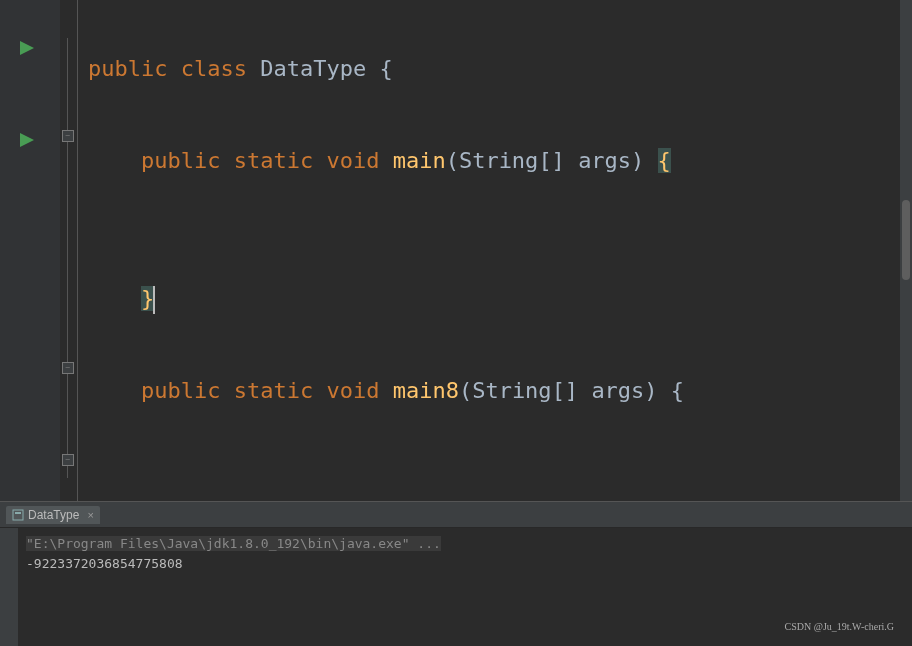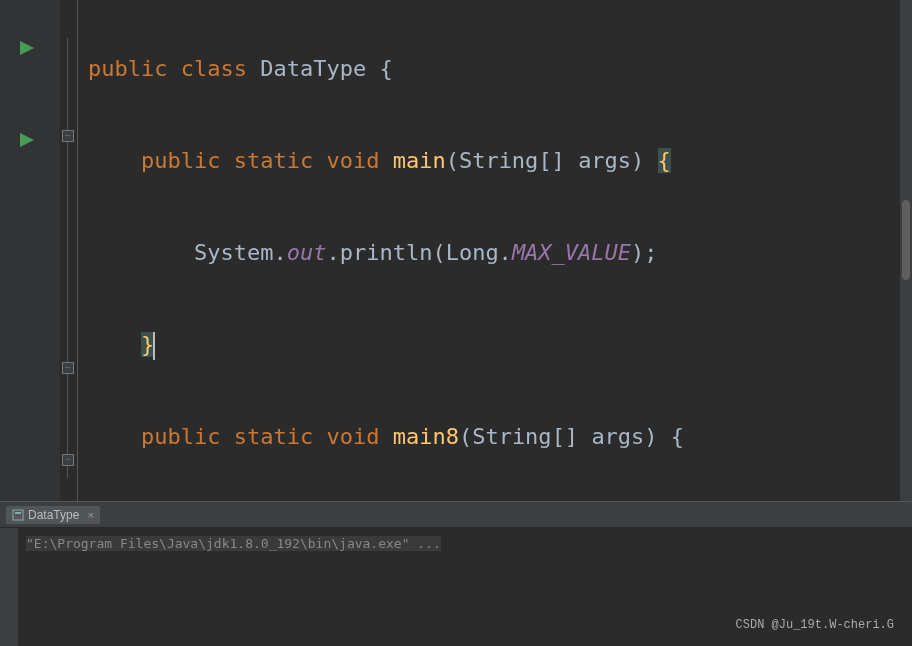--- a/index.html
+++ b/index.html
@@ -134,22 +134,22 @@
     .cmd-line {
       color: #888;
       background: #3a3a3a;
       display: inline;
     }
     .watermark {
       position: absolute;
       bottom: 14px;
       right: 18px;
       color: #aaa;
-      font-size: 12px;
-      font-family: Liberation Mono, monospace;
+      font-size: 10px;
+      font-family: Liberation Serif, serif;
     }
     .scrollbar-v {
       position: absolute;
       right: 0;
       top: 0;
       width: 12px;
       height: 100%;
       background: #3c3f41;
     }
     .scrollbar-thumb {
@@ -183,21 +183,20 @@
     <div class="fold-marker" style="top:130px;">−</div>
     <div class="fold-marker" style="top:362px;">−</div>
     <div class="fold-marker" style="top:454px;">−</div>
   </div>
   <div class="code-area">
     <div class="code-line"></div>
     <div class="code-line"><span class="kw">public class </span><span class="cls">DataType</span><span class="paren"> {</span></div>
     <div class="code-line"></div>
     <div class="code-line">    <span class="kw">public static void </span><span class="method">main</span><span class="paren">(</span><span class="cls">String</span><span class="paren">[] </span><span class="cls">args</span><span class="paren">) </span><span class="brace-hl">{</span></div>
     <div class="code-line"></div>
-    <div class="code-line">        <span class="cls">System.</span><span class="field">out</span><span class="cls">.println(Long.</span><span class="field">MAX_VALUE</span><span class="cls">);</span></div>
     <div class="code-line"></div>
     <div class="code-line">    <span class="cursor-brace">}</span><span class="caret"></span></div>
     <div class="code-line"></div>
     <div class="code-line">    <span class="kw">public static void </span><span class="method">main8</span><span class="paren">(</span><span class="cls">String</span><span class="paren">[] </span><span class="cls">args</span><span class="paren">) {</span></div>
   </div>
   <div class="scrollbar-v">
     <div class="scrollbar-thumb"></div>
   </div>
 </div>
 
@@ -209,17 +208,18 @@
             <rect x="1" y="1" width="10" height="10" fill="none" stroke="#8aa" stroke-width="1"></rect>
             <rect x="3" y="3" width="6" height="2" fill="#8aa"></rect>
           </svg>
       </span>
       <span>DataType</span>
       <span class="close-x">×</span>
     </div>
   </div>
   <div class="console-output">
     <div><span class="cmd-line">"E:\Program Files\Java\jdk1.8.0_192\bin\java.exe" ...</span></div>
+    <div>-9223372036854775808</div>
     <div style="height:20px;"></div>
   </div>
 </div>
 
 <div class="watermark">CSDN @Ju_19t.W-cheri.G</div>
 
 </body></html>

